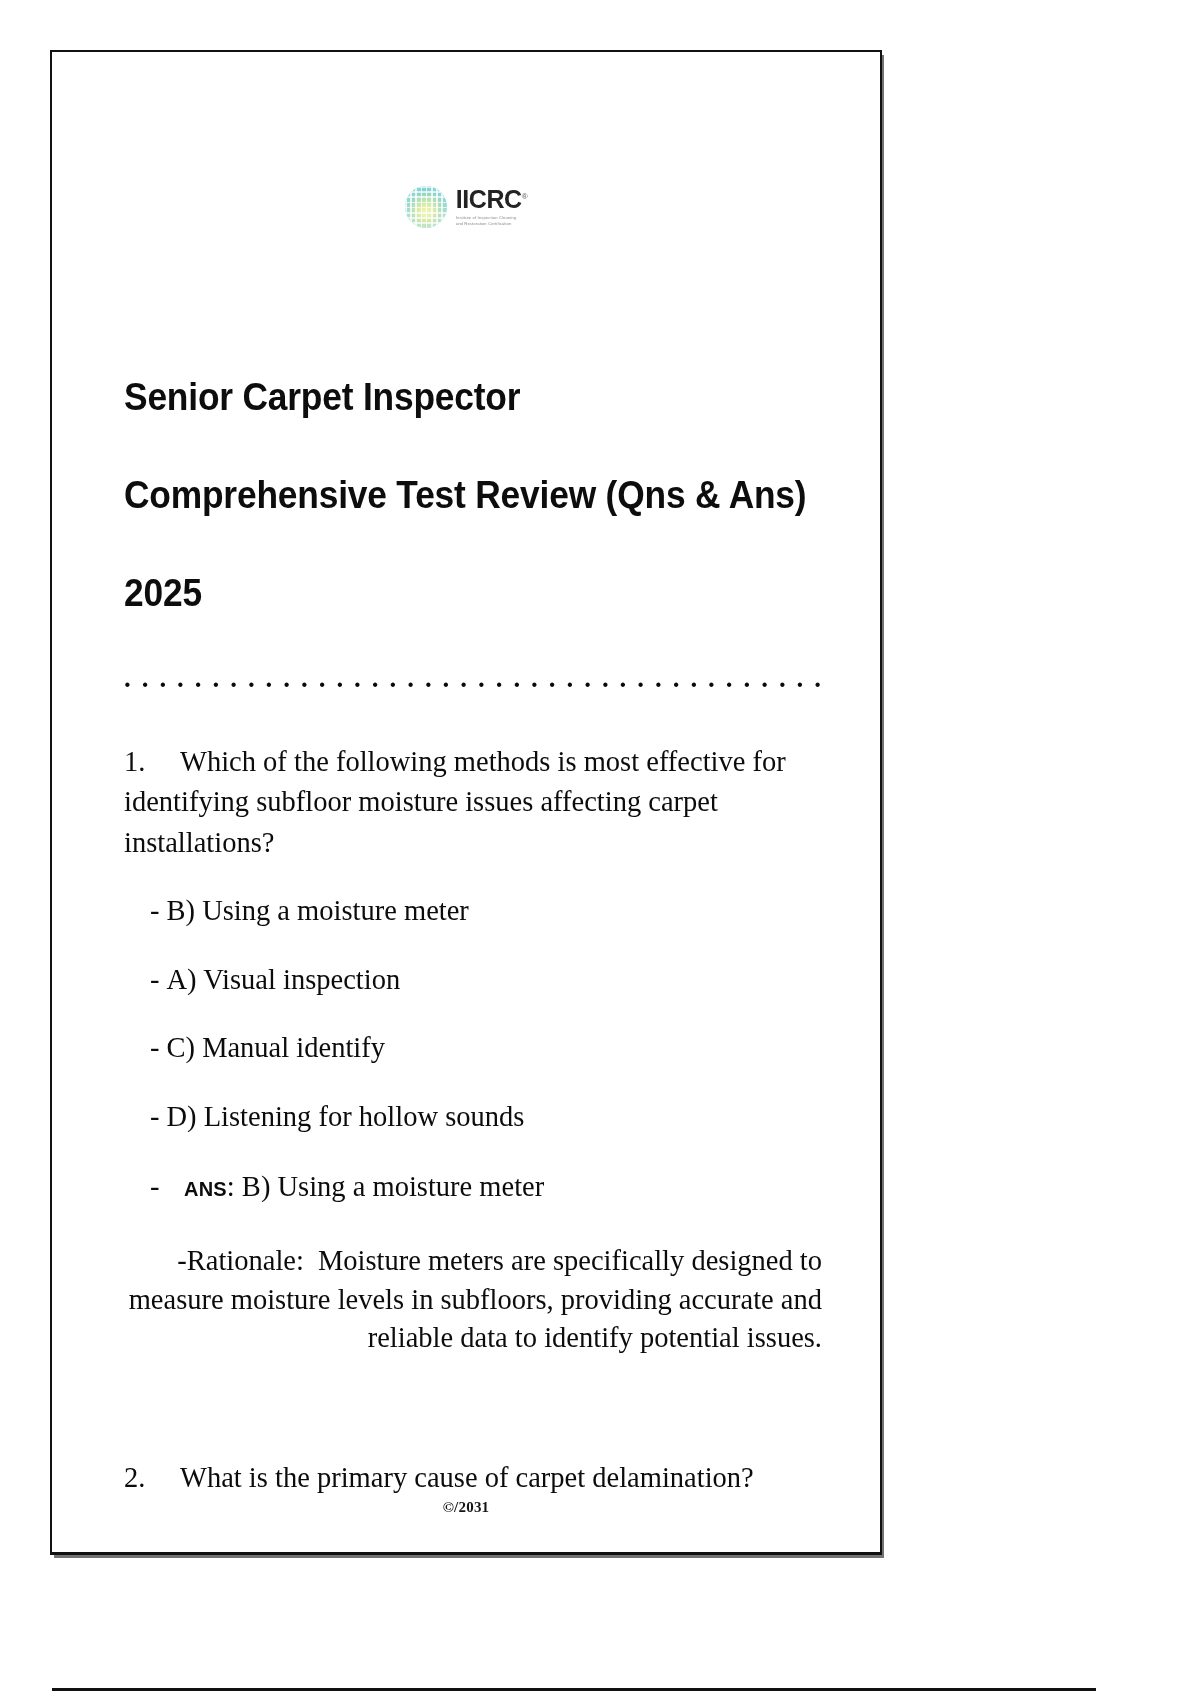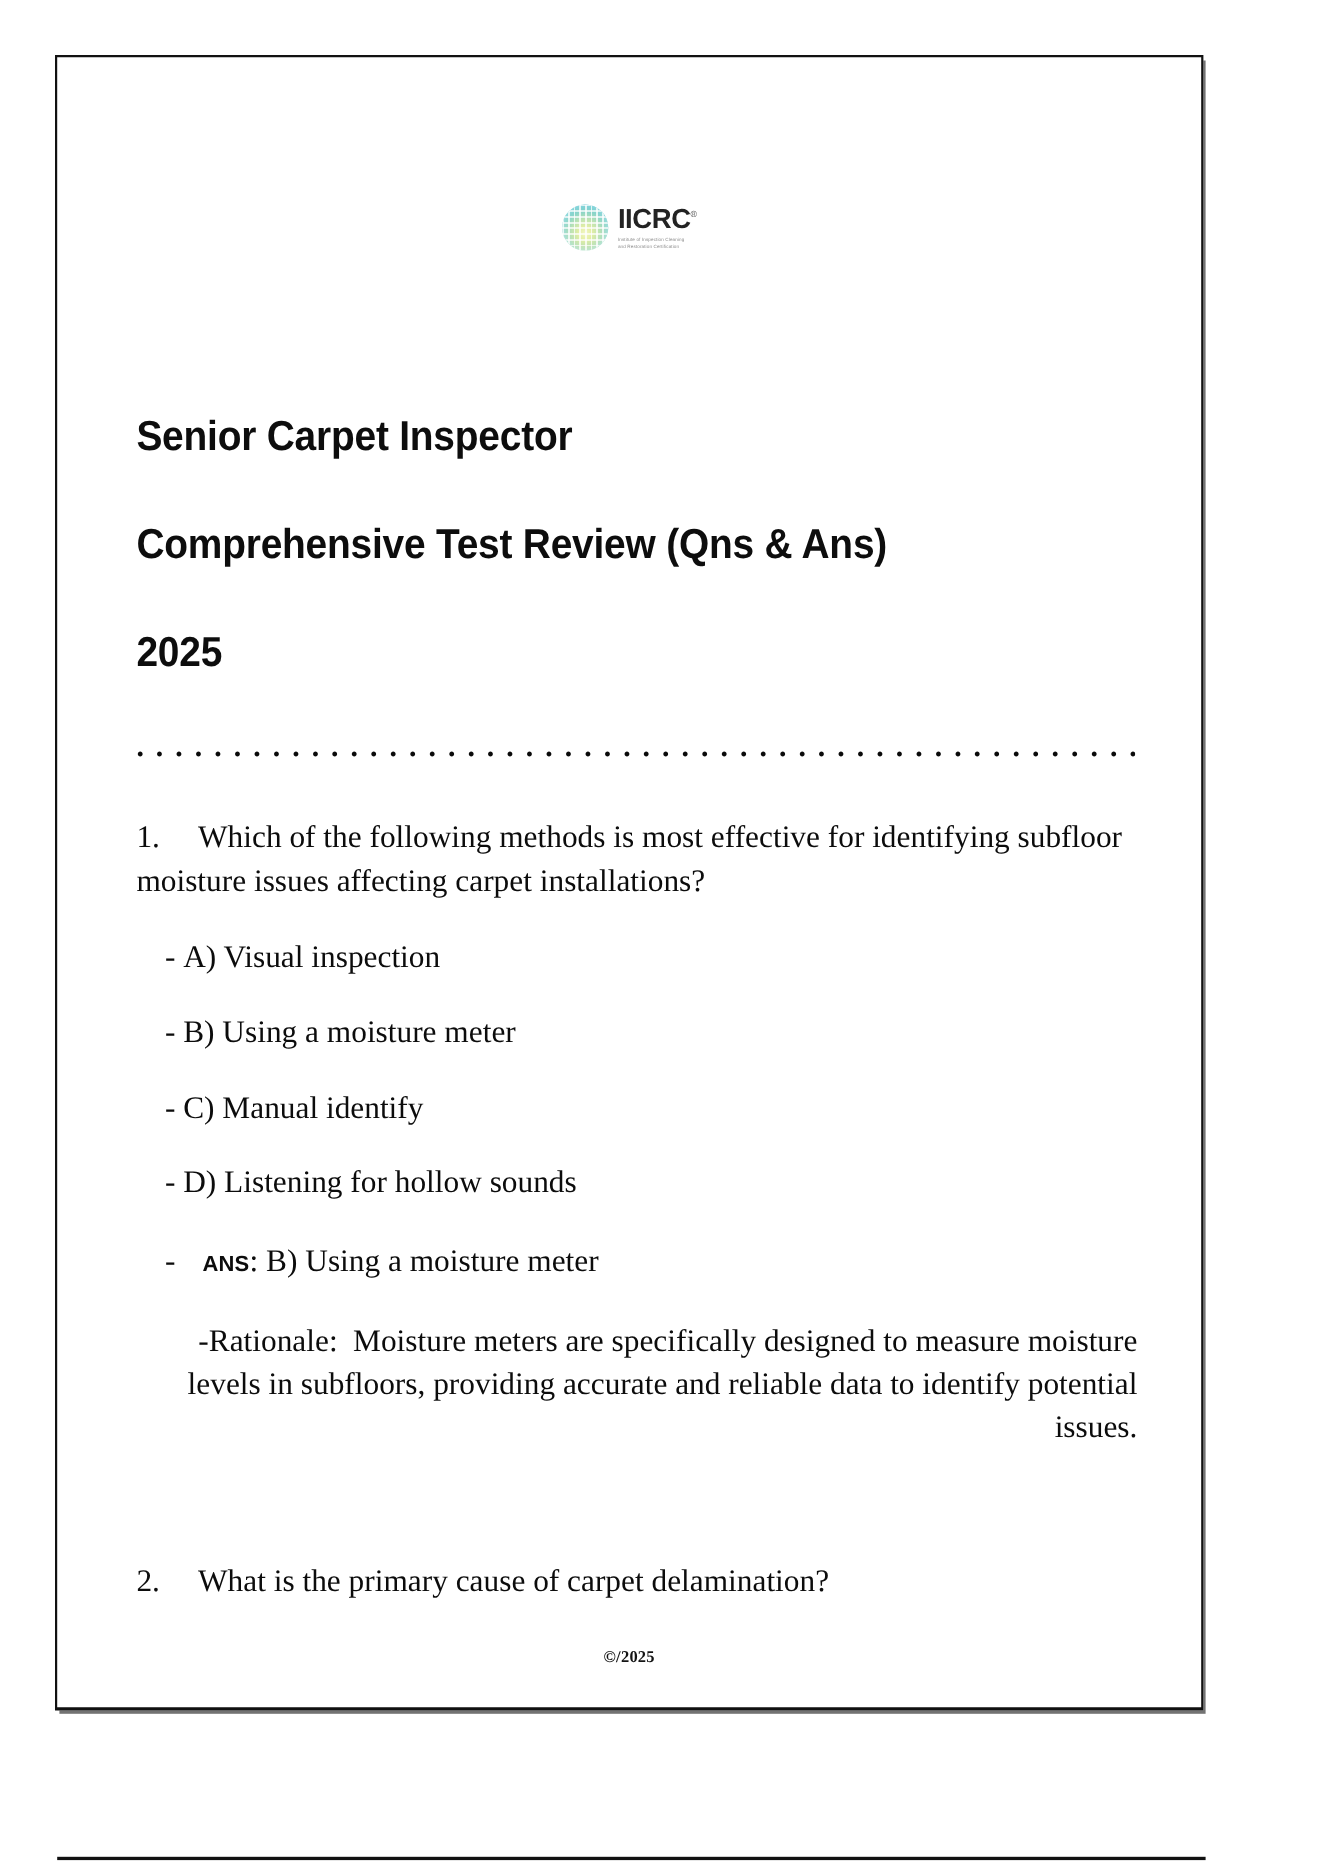--- a/index.html
+++ b/index.html
@@ -16,21 +16,21 @@
     font-family: "Liberation Serif", "DejaVu Serif", serif;
     color: #000000;
     -webkit-font-smoothing: antialiased;
   }
 
   
   .page-sheet {
     position: absolute;
     left: 50px;
     top: 50px;
-    width: 1044px;
+    width: 832px;
     height: 1505px;
     background: #ffffff;
     border: 2px solid #111111;
     border-bottom-width: 3px;
     box-shadow: 3px 4px 0 -1px rgba(0,0,0,0.55);
     overflow: hidden;
   }
 
   .page-inner {
     position: absolute;
@@ -263,36 +263,36 @@
       <h1 class="doc-title t3">2025</h1>
     </div>
 
     <div class="divider">. . . . . . . . . . . . . . . . . . . . . . . . . . . . . . . . . . . . . . . . . . . . . . . . . . . . . . . . . . . . . . . . . . . . . . . . . . . . . . . . . . . . . . . . . . . . . . . . . . . . . . . . . . . . . . . . . . . . . . . . .</div>
 
     <div class="content">
 
       <div>
         <p class="q-line"><span class="q-num">1.</span><span>Which of the following methods is most effective for identifying subfloor moisture issues affecting carpet installations?</span></p>
 
+        <p class="opt-line"><span class="dash">-</span><span>B) Using a moisture meter</span></p>
+
         <p class="opt-line"><span class="dash">-</span><span>A) Visual inspection</span></p>
-
-        <p class="opt-line"><span class="dash">-</span><span>B) Using a moisture meter</span></p>
 
         <p class="opt-line"><span class="dash">-</span><span>C) Manual identify</span></p>
 
         <p class="opt-line"><span class="dash">-</span><span>D) Listening for hollow sounds</span></p>
 
         <p class="ans-line"><span class="dash">-</span><span class="ans-strong">ANS</span><span>: B) Using a moisture meter</span></p>
 
         <p class="rationale-line"><span class="dash">-</span><span>Rationale:</span><span class="gap"></span><span>Moisture meters are specifically designed to measure moisture levels in subfloors, providing accurate and reliable data to identify potential issues.</span></p>
       </div>
 
       <div class="q2-block">
         <p class="q-line"><span class="q-num">2.</span><span>What is the primary cause of carpet delamination?</span></p>
       </div>
 
     </div>
   </div>
 
-  <div class="page-footer">©/2025</div>
+  <div class="page-footer">©/2031</div>
 </div>
 
 <div class="next-page-rule"></div>
 
 </body></html>

